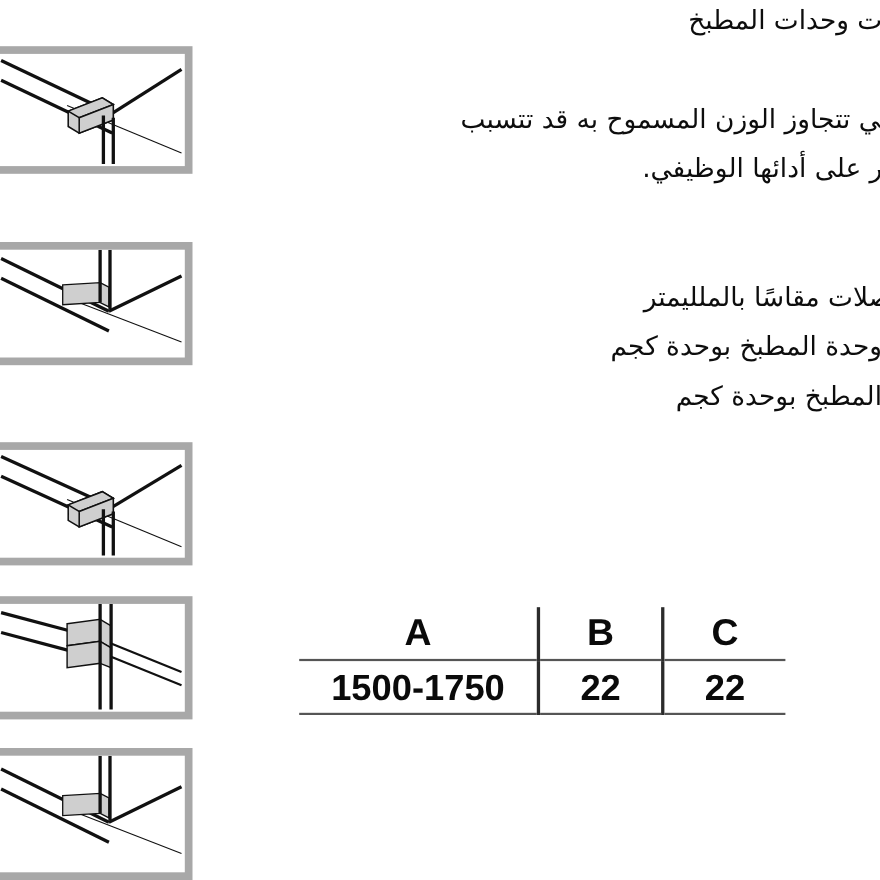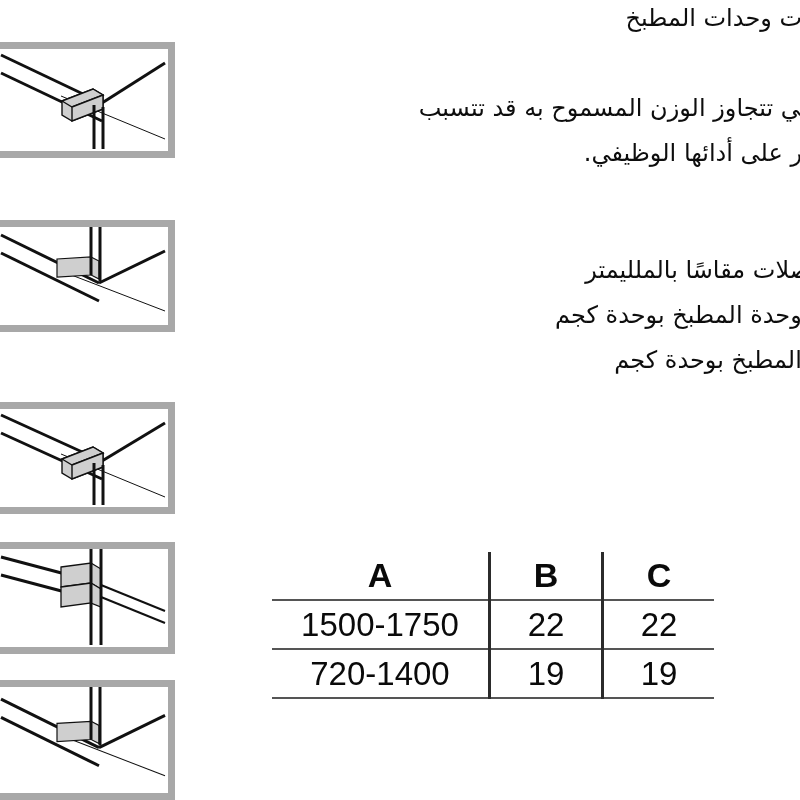--- a/index.html
+++ b/index.html
@@ -69,21 +69,21 @@
     border-collapse: collapse;
     font-family: "Liberation Sans", sans-serif;
     table-layout: fixed;
   }
   .spec-table td, .spec-table th {
     text-align: center;
     vertical-align: middle;
     padding: 0;
     height: 47px;
     font-size: 33px;
-    font-weight: normal;
+    font-weight: bold;
     color: #0a0a0a;
     background: #ffffff;
   }
   .spec-table th { font-weight: bold; font-size: 34px; }
   .col-a { width: 216px; }
   .col-b { width: 110px; }
   .col-c { width: 110px; }
 
   
   .spec-table tr.ruled td,
@@ -232,19 +232,14 @@
       <th class="col-b vsep-left">B</th>
       <th class="col-c vsep-left">C</th>
     </tr>
   </thead>
   <tbody>
     <tr class="ruled">
       <td class="col-a">1500-1750</td>
       <td class="col-b vsep-left">22</td>
       <td class="col-c vsep-left">22</td>
     </tr>
-    <tr class="ruled">
-      <td class="col-a">720-1400</td>
-      <td class="col-b vsep-left">19</td>
-      <td class="col-c vsep-left">19</td>
-    </tr>
   </tbody>
 </table>
 
 </body></html>

